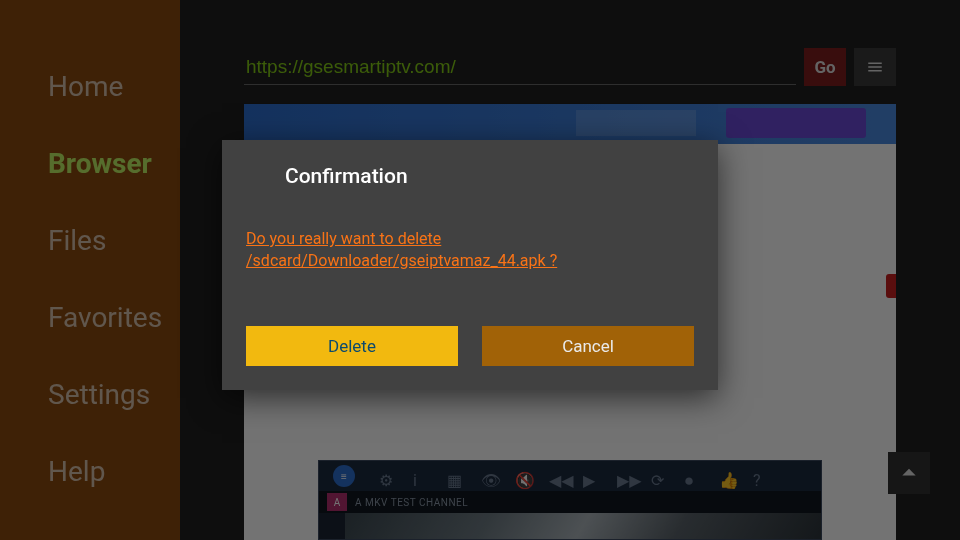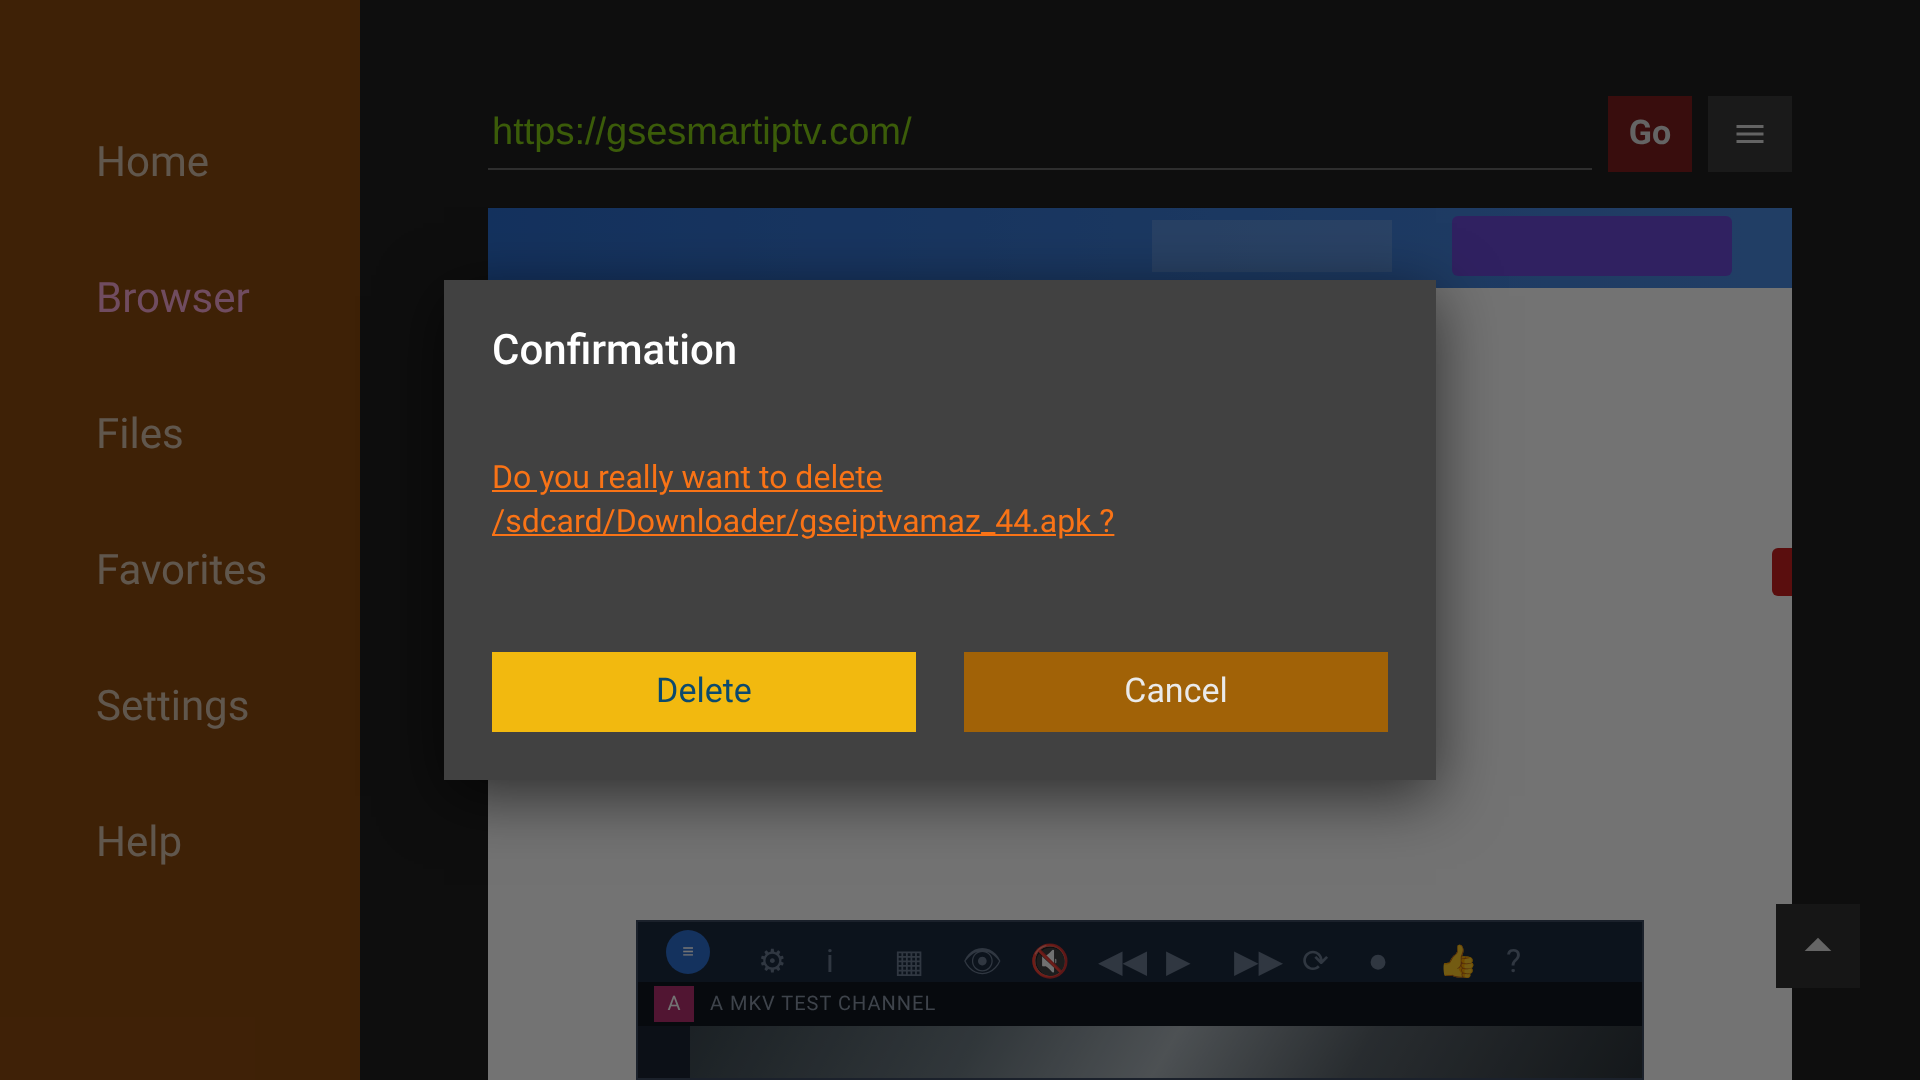--- a/index.html
+++ b/index.html
@@ -1,20 +1,20 @@
 <!DOCTYPE html>
 <html><head>
 <meta charset="utf-8">
 <style>
   * { box-sizing: border-box; margin: 0; padding: 0; }
   html, body { width: 960px; height: 540px; overflow: hidden; font-family: Roboto, Arial, sans-serif; background: #000; }
   .app { display: flex; width: 960px; height: 540px; background: #1a1a1a; position: relative; }
   .sidebar { width: 180px; background: #8b4a0f; display: flex; flex-direction: column; padding-top: 48px; }
-  .sidebar-item { padding: 22px 12px 22px 48px; color: rgba(255,255,255,0.65); font-size: 21px; cursor: pointer; }
-  .sidebar-item.active { color: #f9a8d4; font-weight: 400; }
+  .sidebar-item { padding: 22px 12px 22px 48px; color: rgba(255,255,255,0.65); font-size: 28px; cursor: pointer; }
+  .sidebar-item.active { color: #bef264; font-weight: 700; }
   .main { flex: 1; display: flex; flex-direction: column; background: #212121; }
   .url-row { display: flex; align-items: center; padding: 48px 64px 12px 64px; gap: 8px; }
   .url-input { flex: 1; background: transparent; border: none; border-bottom: 1px solid #666; color: #84cc16; font-size: 19px; padding: 6px 2px; outline: none; }
   .go-btn { width: 42px; height: 38px; background: #7f1d1d; color: #ddd; font-size: 17px; display: flex; align-items: center; justify-content: center; cursor: pointer; font-weight: bold; }
   .menu-btn { width: 42px; height: 38px; background: #3a3a3a; color: #ddd; display: flex; align-items: center; justify-content: center; cursor: pointer; }
   .menu-btn svg { width: 18px; height: 18px; }
   .webview { margin: 6px 64px 0 64px; flex: 1; background: #fff; position: relative; overflow: hidden; }
   .wv-banner { height: 40px; background: linear-gradient(90deg,#2e6fd0,#4b8ae0); position: relative; }
   .wv-banner::after { content:""; position:absolute; right:30px; top:4px; width:140px; height:30px; background:#6a4bd8; border-radius:3px; }
   .wv-banner::before { content:""; position:absolute; right:200px; top:6px; width:120px; height:26px; background:rgba(255,255,255,0.15); }
@@ -26,21 +26,21 @@
   .wv-player-bar .ico { width:10px; height:10px; color:#6a7a90; }
   .wv-channel { display:flex; align-items:center; height:22px; background:#101820; }
   .wv-channel .badge { width:20px; height:18px; background:#b43070; color:#fff; font-size:10px; display:flex; align-items:center; justify-content:center; margin:2px 8px; }
   .wv-channel .txt { color:#8a96a6; font-size:10px; letter-spacing:0.5px; }
   .wv-thumb { position:absolute; left:26px; top:52px; right:0; bottom:0; background:linear-gradient(120deg,#3d4a52 0%,#6d7a82 30%,#aab3b9 50%,#5a636a 70%,#2d353b 100%); }
   .fab { position:absolute; right:30px; bottom:46px; width:42px; height:42px; background:#323232; display:flex; align-items:center; justify-content:center; cursor:pointer; }
   .fab svg { width:20px; height:20px; fill:#e0e0e0; }
   .overlay { position:absolute; inset:0; background:rgba(0,0,0,0.55); display:flex; align-items:center; justify-content:center; }
   .overlay .dialog { margin-left:-20px; margin-top:-10px; }
   .dialog { width:496px; background:#414141; box-shadow:0 8px 30px rgba(0,0,0,0.6); padding:24px; }
-  .dialog-title { color:#fff; font-size:21px; font-weight:500; margin-bottom:40px; }
+  .dialog-title { color:#fff; font-size:21px; font-weight:500; margin-bottom:40px;margin-left:39px; }
   .dialog-msg { color:#f97316; font-size:16px; line-height:1.35; margin-bottom:54px; max-width:380px;text-decoration:underline; }
   .dialog-actions { display:flex; gap:24px; }
   .dlg-btn { flex:1; height:40px; display:flex; align-items:center; justify-content:center; font-size:17px; cursor:pointer; }
   .dlg-delete { background:#f2b90f; color:#0c4a6e; }
   .dlg-cancel { background:#a16207; color:#eaeaea; }
 </style>
 </head>
 <body>
 
 <div class="app">

